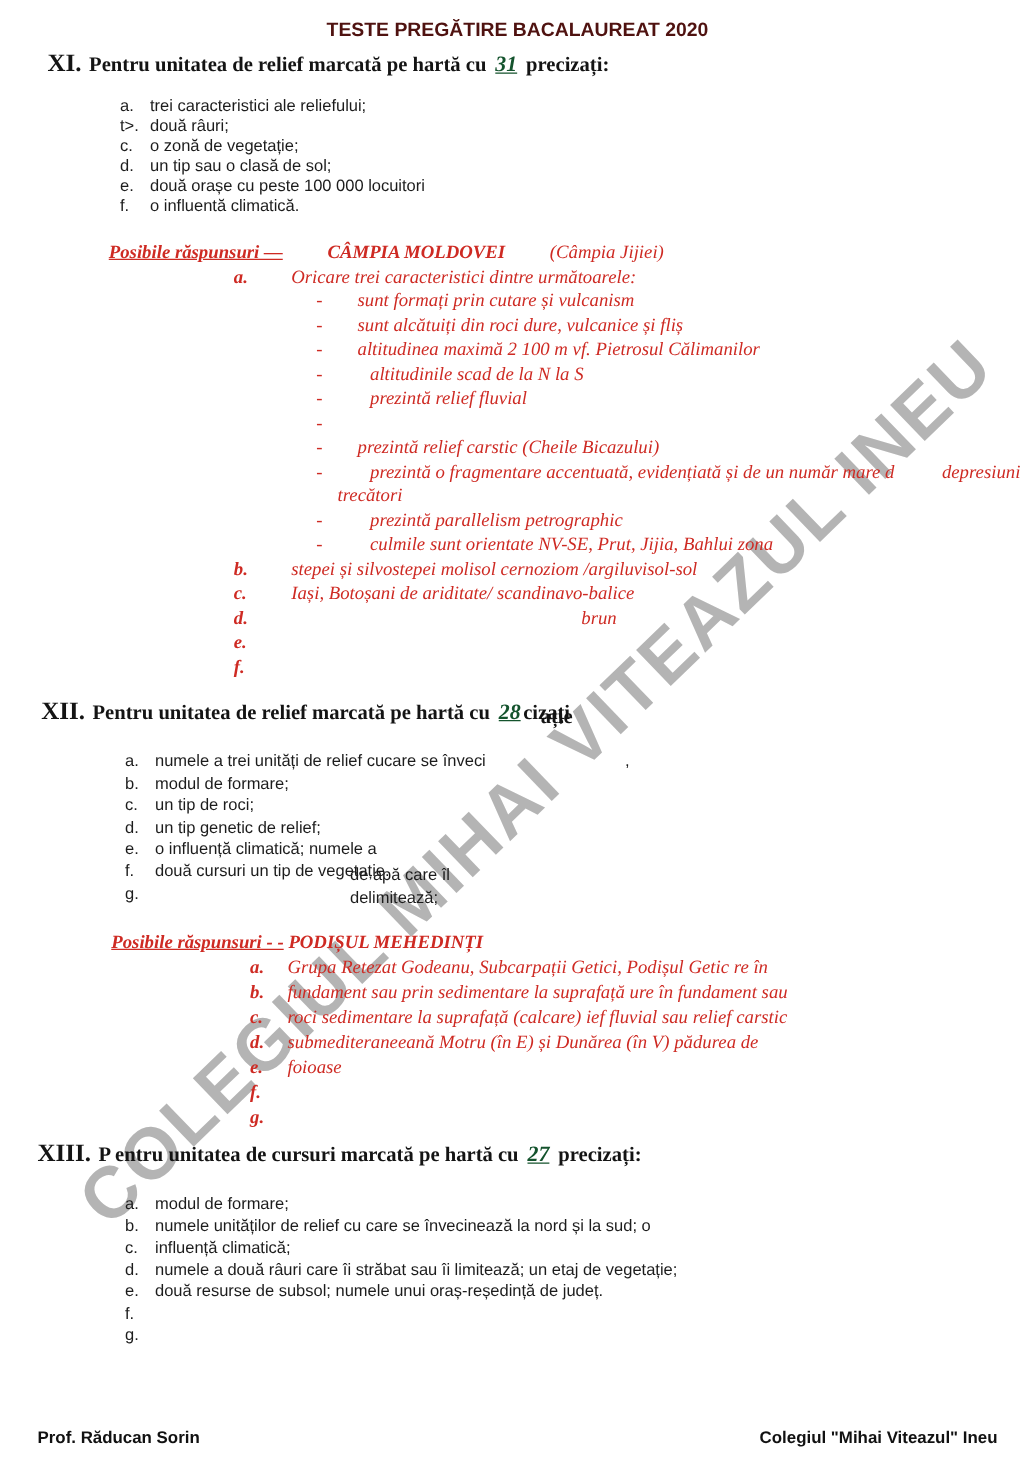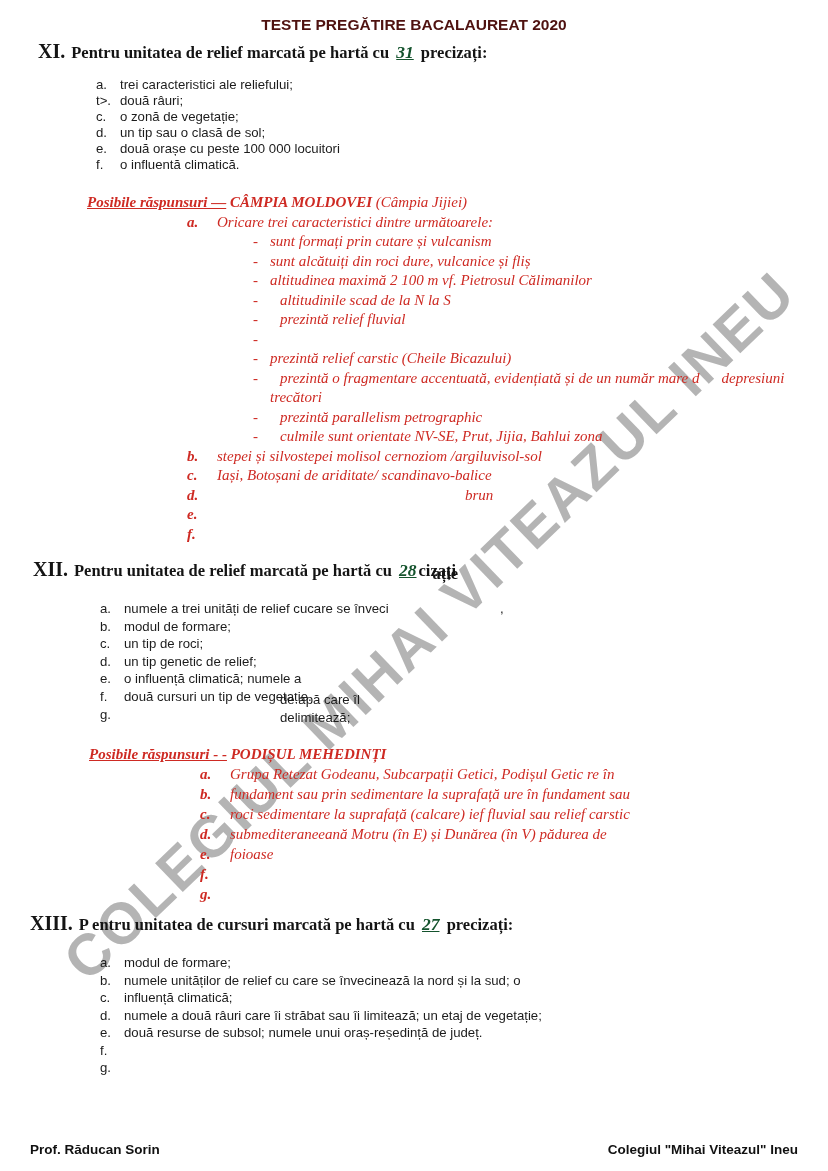--- a/index.html
+++ b/index.html
@@ -32,21 +32,21 @@
   .xi-list .li{line-height:16px;}
   .x2-list .li{line-height:17.6px;}
   .x3-list .li{line-height:17.5px;}
   .gap-frag{}
   .tail-comma{position:absolute;left:400px;top:0;}
   .overlay-frag{position:absolute;left:180px;top:3px;}
 
   
   .ans{position:absolute;font-family:"Liberation Serif",serif;font-style:italic;
        color:#ce2a23;font-size:15px;}
-  .xi-ans .arow{line-height:19.5px;}
+  .xi-ans .arow{line-height:19.5px;gap:16px;}
   .x2-ans .arow{line-height:20px;}
   .ans .ahead{font-weight:bold;}
   .ans .ahead .u{text-decoration:underline;}
   .ans .arow{display:flex;position:relative;}
   .ans .pad{padding-left:100px;}
   .x2-ans .pad{padding-left:111px;}
   .ans .albl{width:30px;flex:0 0 30px;font-weight:bold;}
   .ans .dpad{padding-left:166px;}
   .ans .dash{width:17px;flex:0 0 17px;}
   .ans .t-ind{margin-left:10px;}

